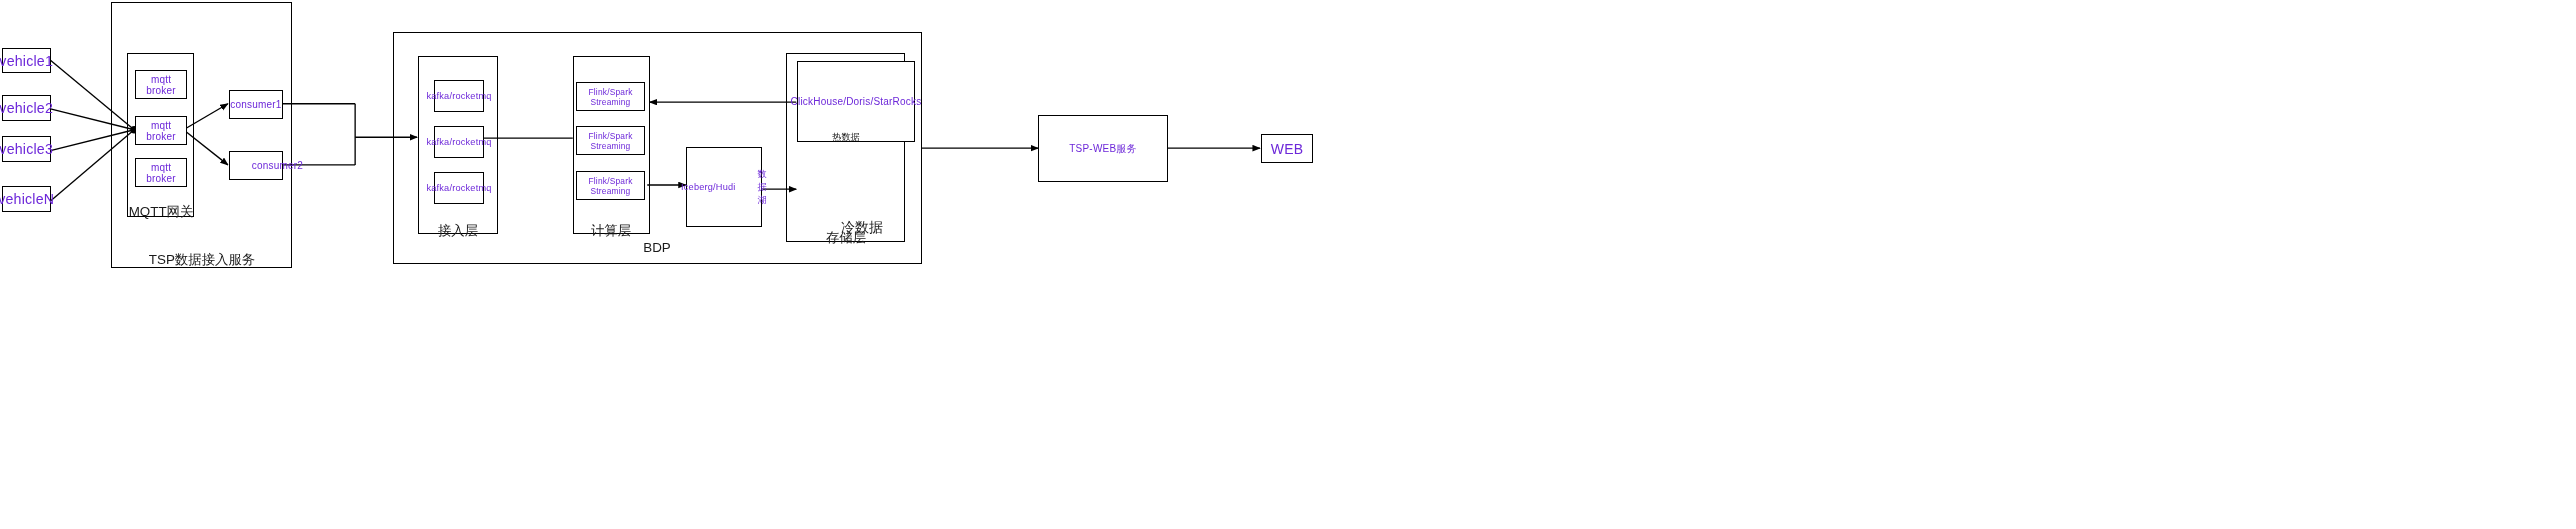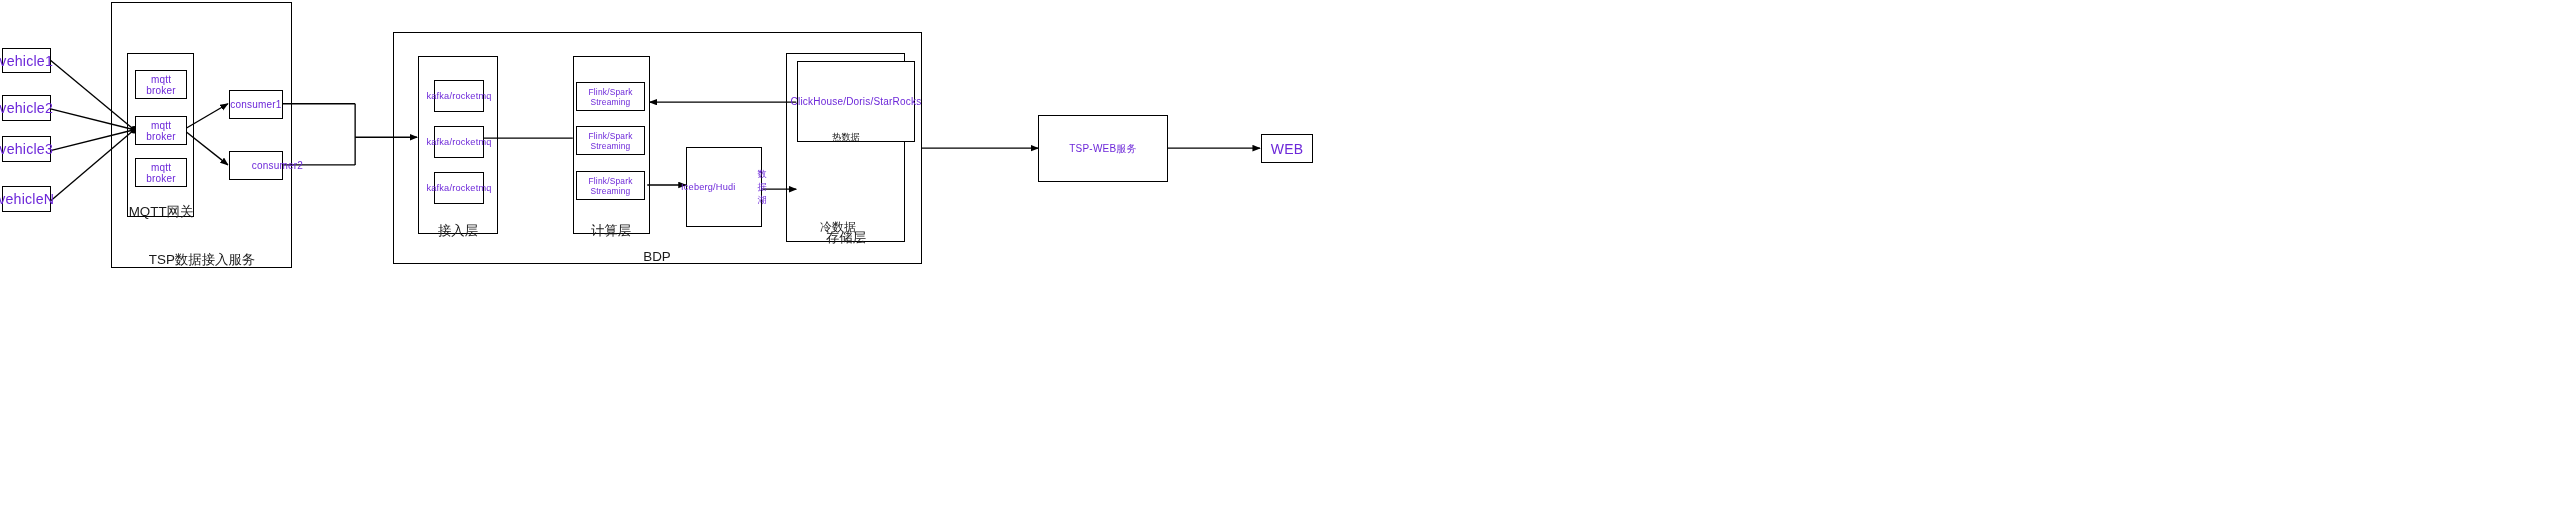--- a/index.html
+++ b/index.html
@@ -88,21 +88,21 @@
     </div>
 
   <div class="box" style="left:229px;top:90px;width:54px;height:29px;font-size:10px;">
       <span>consumer1</span>
     </div>
   <div class="box" style="left:229px;top:151px;width:54px;height:29px;font-size:10px;padding-left:43px;">
       <span>consumer2</span>
     </div>
 
   <div class="group" style="left:393px;top:32px;width:529px;height:232px;"></div>
-  <div class="group-label" style="left:657px;top:249px;">BDP</div>
+  <div class="group-label" style="left:657px;top:240px;">BDP</div>
 
   <div class="group" style="left:418px;top:56px;width:80px;height:178px;"></div>
   <div class="group-label" style="left:458px;top:222px;">接入层</div>
   <div class="box" style="left:434px;top:80px;width:50px;height:32px;font-size:9.2px;">
       <span>kafka/rocketmq</span>
     </div>
   <div class="box" style="left:434px;top:126px;width:50px;height:32px;font-size:9.2px;">
       <span>kafka/rocketmq</span>
     </div>
   <div class="box" style="left:434px;top:172px;width:50px;height:32px;font-size:9.2px;">
@@ -127,21 +127,21 @@
   </div>
 
   <div class="group" style="left:786px;top:53px;width:119px;height:189px;"></div>
   <div class="group-label" style="left:846px;top:229px;">存储层</div>
 
   <div class="box" style="left:797px;top:61px;width:118px;height:81px;font-size:10px;">
     <span>ClickHouse/Doris/StarRocks</span>
   </div>
   <div class="sublabel" style="left:846px;top:131px;font-size:9.2px;">热数据</div>
 
-  <div class="sublabel" style="left:838px;top:219px;font-size:12px;">冷数据</div>
+  <div class="sublabel" style="left:862px;top:219px;font-size:14px;">冷数据</div>
 
   <div class="box" style="left:1038px;top:115px;width:130px;height:67px;font-size:10px;">
       <span>TSP-WEB服务</span>
     </div>
 
   <div class="box" style="left:1261px;top:134px;width:52px;height:29px;font-size:14px;">
       <span>WEB</span>
     </div>
 
 </div>

